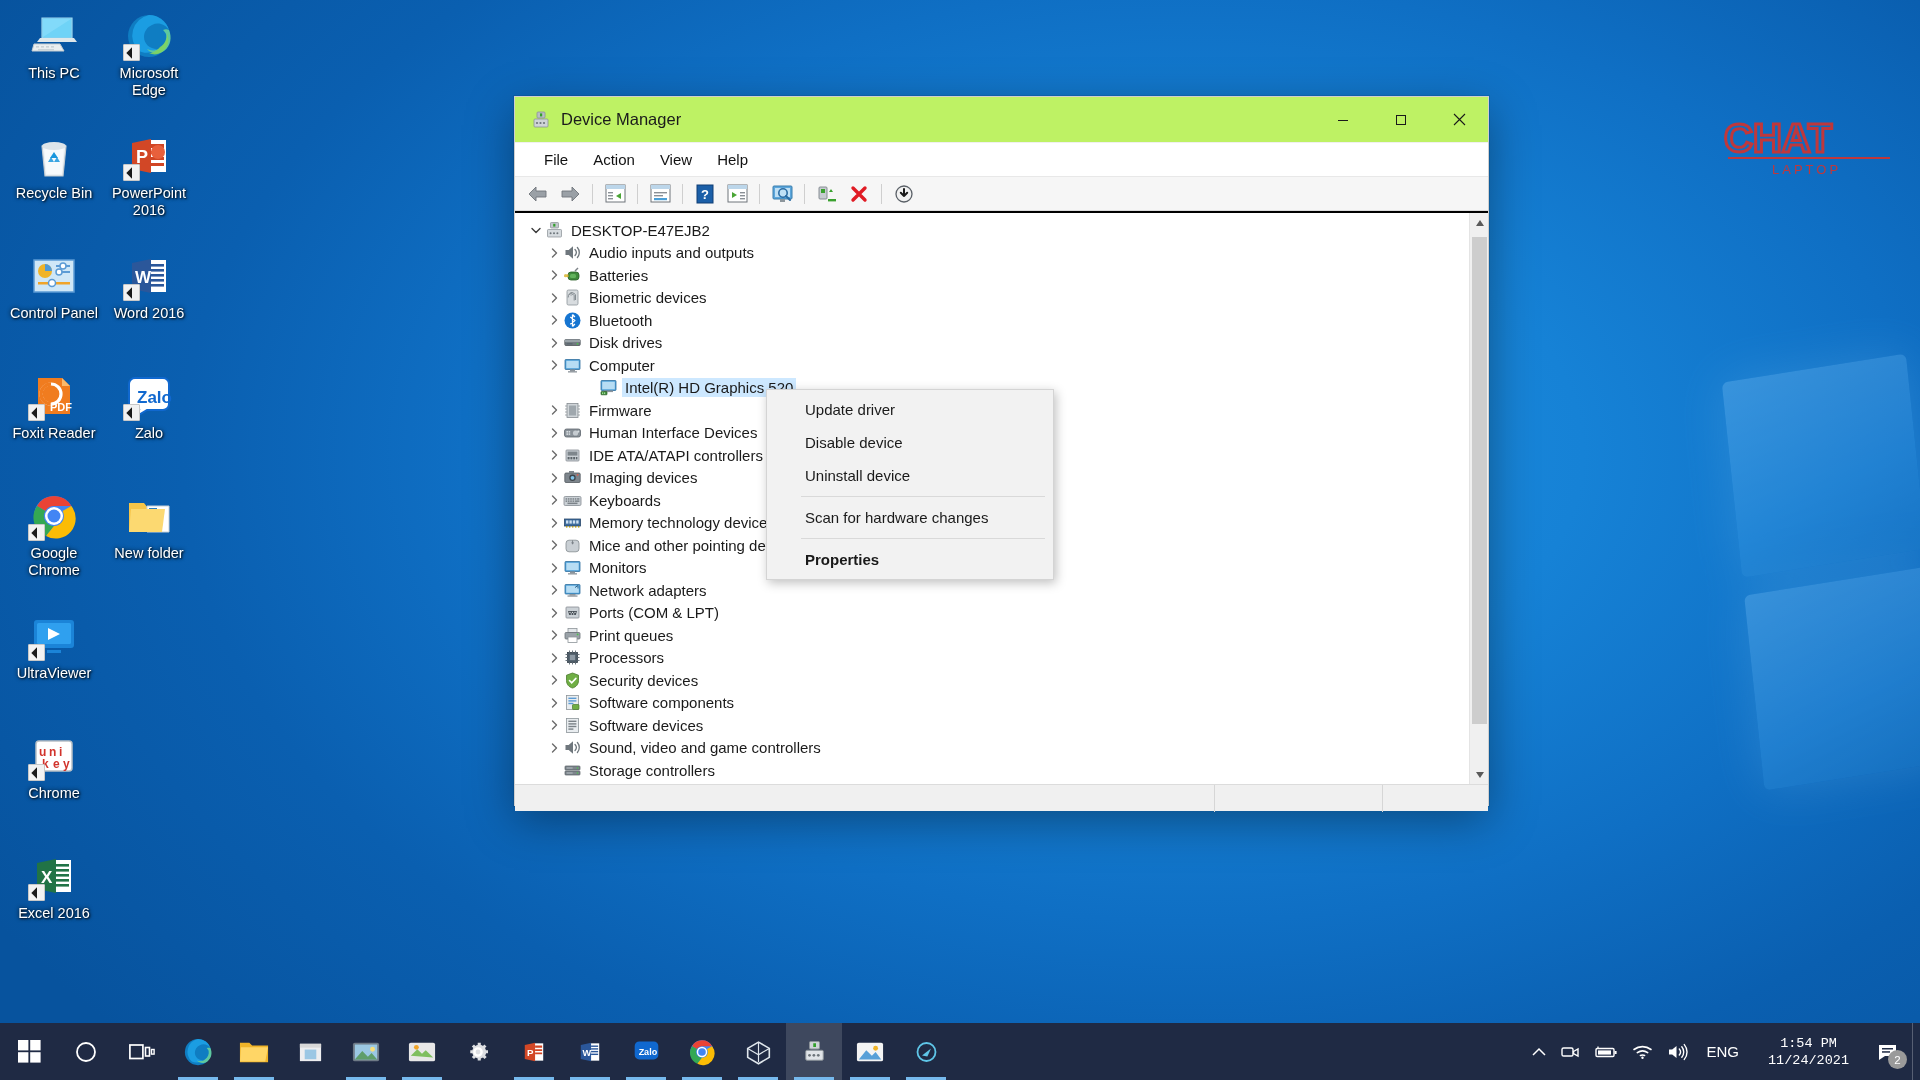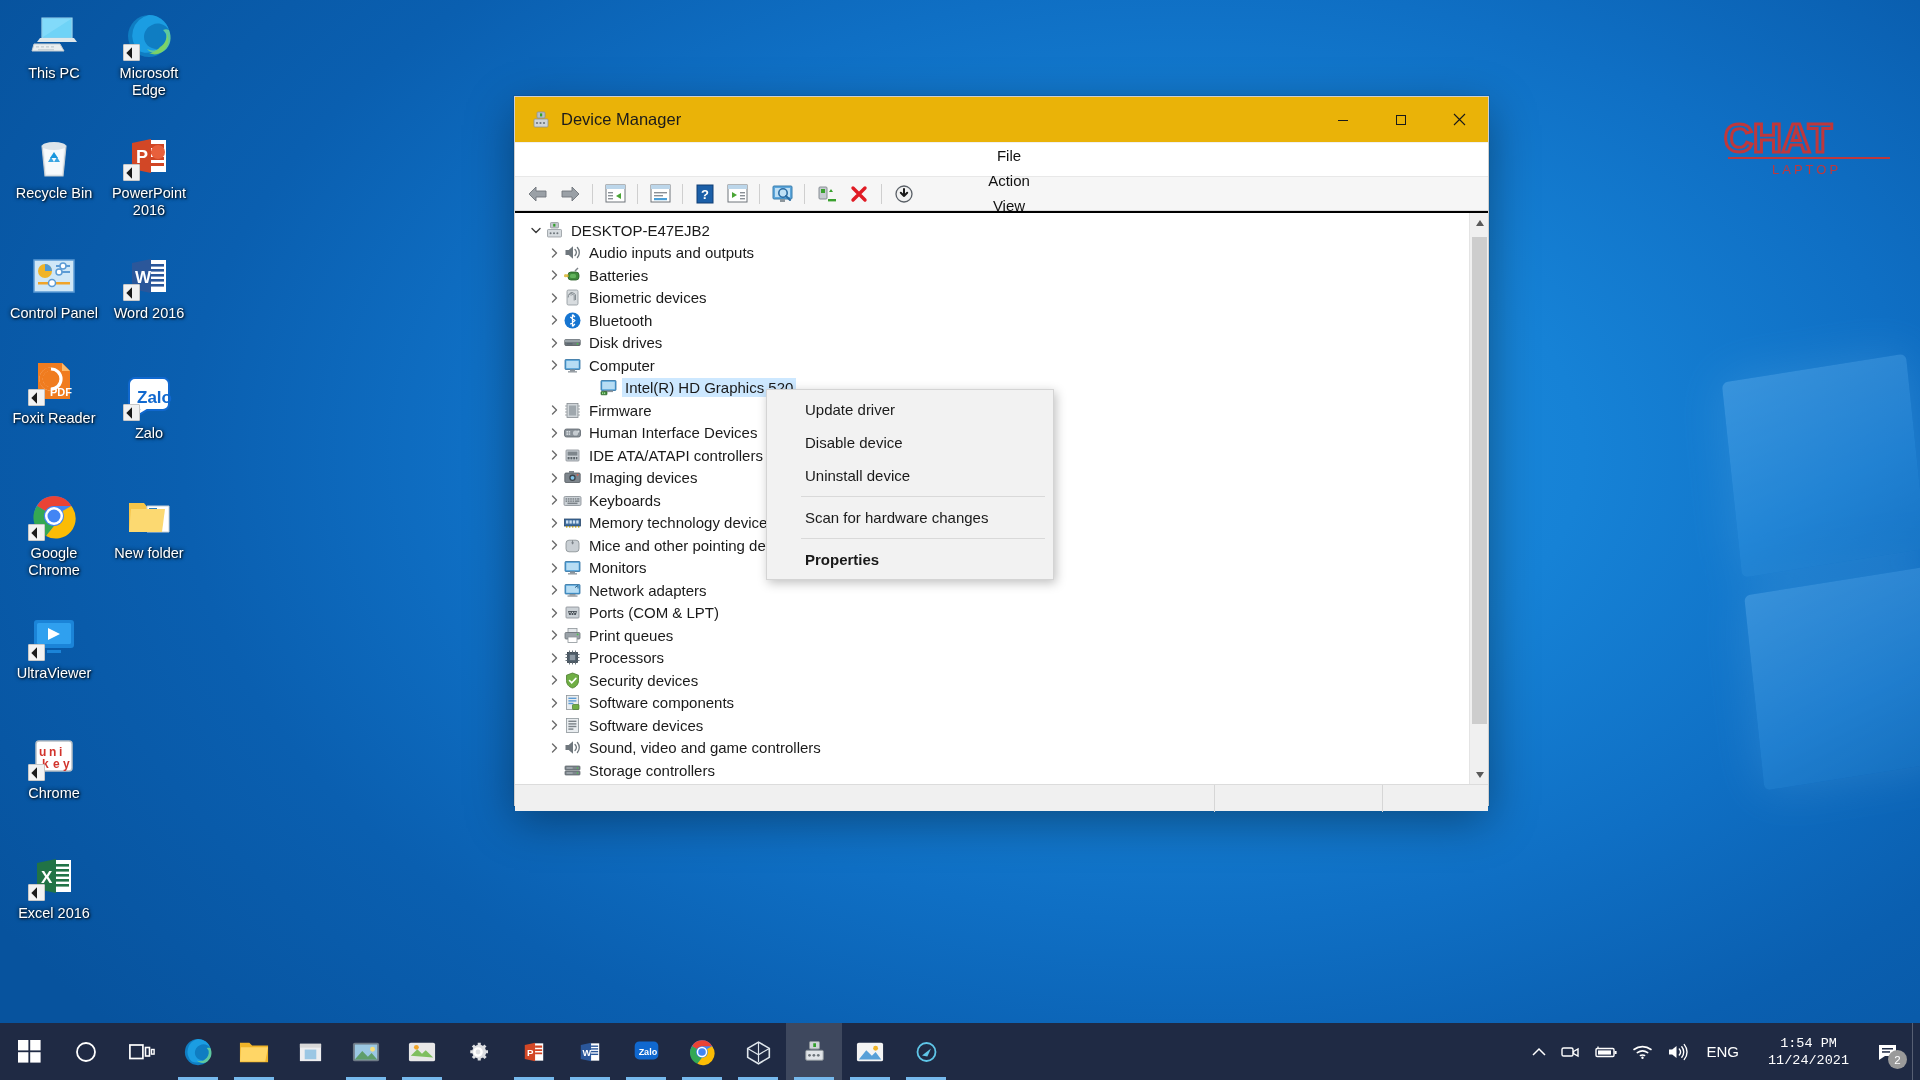--- a/index.html
+++ b/index.html
@@ -36,30 +36,30 @@
   .shortcut-arrow { position: absolute; left: -2px; bottom: -1px; width: 17px; height: 17px;
                     background: #f2f2f2; border: 1px solid #c8c8c8; border-radius: 1px; }
   .shortcut-arrow::after { content: ""; position: absolute; left: 4px; top: 4px;
     width: 0; height: 0; border-left: 8px solid #1a1a1a; border-bottom: 8px solid transparent;
     transform: rotate(-45deg); }
 
   
   .dm-window { position: absolute; left: 514px; top: 96px; width: 975px; height: 710px;
                background: #f0f0f0; border: 1px solid #cfcfcf;
                box-shadow: 0 0 0 1px rgba(0,0,0,.08), 0 14px 44px rgba(0,0,0,.38); }
-  .dm-titlebar { height: 46px; background: #eab308; display: flex; align-items: center;
+  .dm-titlebar { height: 46px; background: #bef264; display: flex; align-items: center;
                  border-bottom: 1px solid #f0f0f0; }
   .dm-title-icon { width: 20px; height: 20px; margin-left: 16px; margin-right: 10px; }
   .dm-title-text { font-size: 16.5px; color: #1b1b1b; }
   .dm-win-btns { margin-left: auto; display: flex; height: 46px; }
   .wbtn { width: 58px; height: 46px; display: flex; align-items: center; justify-content: center; }
   .wbtn svg { display: block; }
 
   .dm-menubar { height: 34px; background: #fff; display: flex; align-items: center;
-                padding-left: 18px; border-bottom: 1px solid #e8e8e8; flex-direction: column; }
+                padding-left: 18px; border-bottom: 1px solid #e8e8e8; }
   .menu-item { font-size: 15px; color: #111; padding: 4px 11px; margin-right: 3px; }
 
   .dm-toolbar { height: 34px; background: #f6f6f6; display: flex; align-items: center;
                 padding-left: 8px; border-bottom: 1px solid #dcdcdc; gap: 2px; }
   .tb-btn { width: 30px; height: 28px; display: flex; align-items: center; justify-content: center; }
   .tb-sep { width: 1px; height: 20px; background: #cfcfcf; margin: 0 5px; }
 
   .dm-body { position: relative; height: 573px; background: #fff; border-top: 2px solid #000000; }
   .dm-tree { position: absolute; inset: 0 19px 0 0; overflow: hidden; padding-top: 6px; }
   .tnode { display: flex; align-items: center; height: 22.5px; padding-left: 12px; font-size: 15px; color: #1a1a1a; white-space: nowrap; }
@@ -225,21 +225,21 @@
         <rect x="26" y="32" width="13" height="2.6"></rect>
           </g>
         <path d="M7 11l19-4v34L7 37z" fill="#2b579a"></path>
         <text x="10" y="31" font-family="Liberation Sans, sans-serif" font-size="17" font-weight="bold" fill="#fff">W</text>
       </svg>
       <div class="shortcut-arrow"></div>
     </div>
     <div class="lbl">Word 2016</div>
   </div>
 
-  <div class="dicon" style="left:6px;top:357px">
+  <div class="dicon" style="left:6px;top:372px">
     <div class="glyph">
       <svg viewBox="0 0 48 48">
         <path d="M8 6h24l8 8v28H8z" fill="#f07c1f"></path>
         <path d="M32 6l8 8h-8z" fill="#fbb96a"></path>
         <circle cx="21" cy="22" r="10" fill="none" stroke="#fff" stroke-width="3.2"></circle>
         <path d="M21 12a10 10 0 0 0 0 20" fill="none" stroke="#f07c1f" stroke-width="3.5"></path>
         <text x="20" y="39" font-family="Liberation Sans, sans-serif" font-size="11" font-weight="bold" fill="#fff">PDF</text>
       </svg>
       <div class="shortcut-arrow"></div>
     </div>

